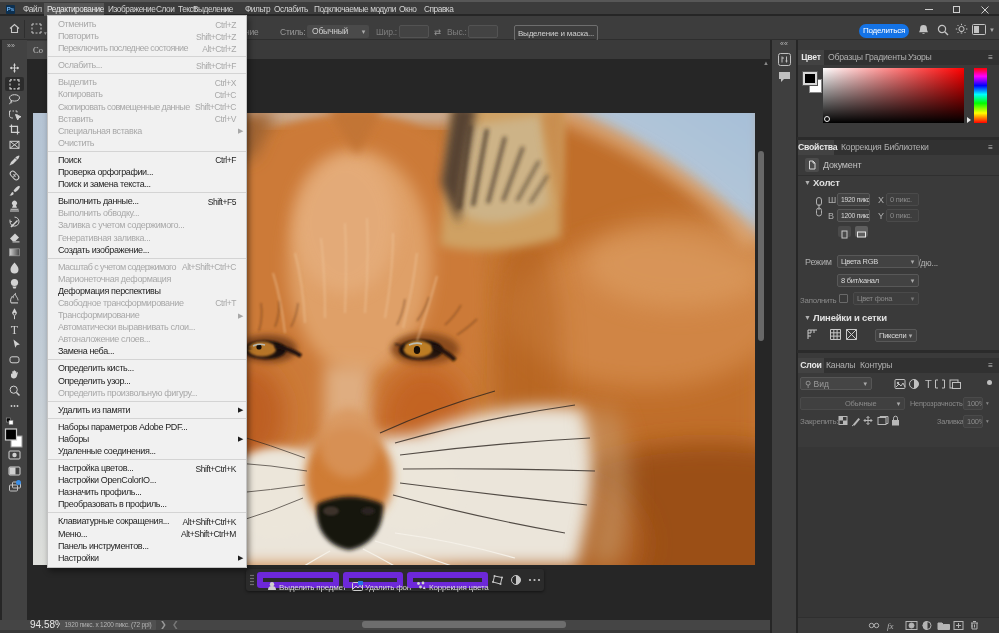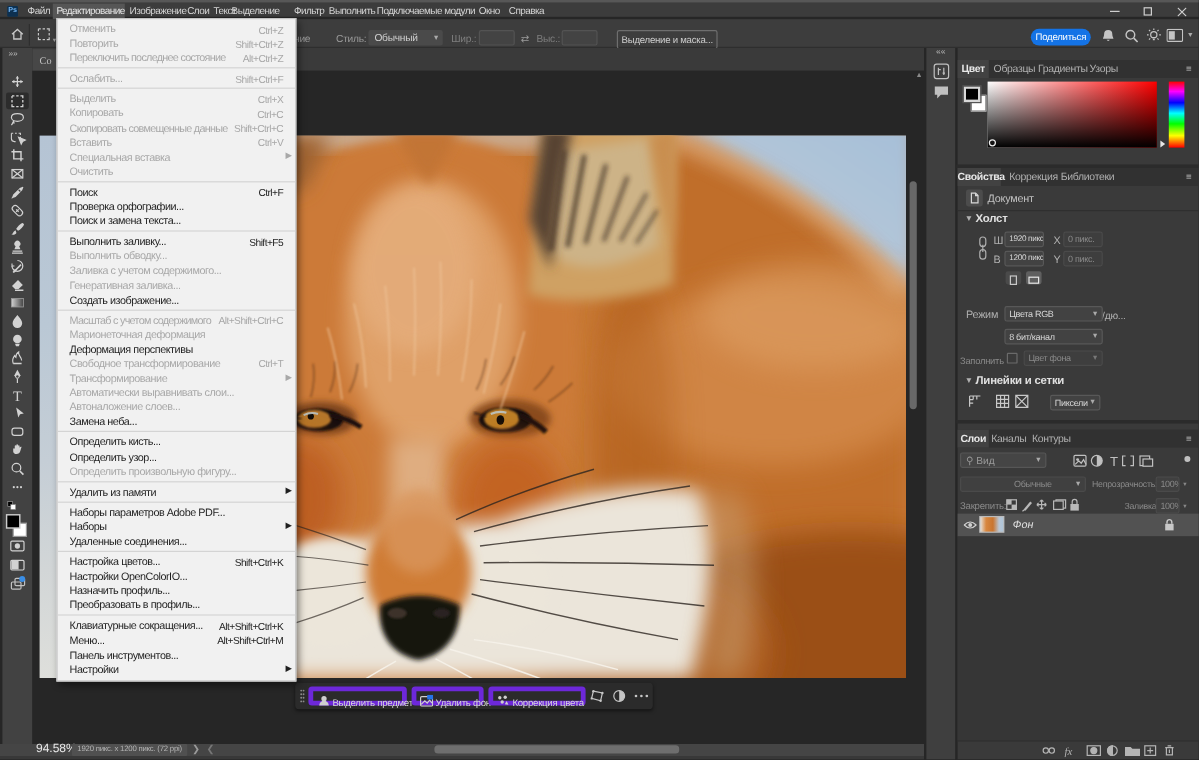--- a/index.html
+++ b/index.html
@@ -27,21 +27,21 @@
 
 #toolbar { position:absolute; left:2px; top:40px; width:25px; height:581px; background:#424242; }
 #toolbar svg { position:absolute; left:0; }
 .toolsel { position:absolute; left:3px; width:19px; height:14px; background:#2c2c2c; border-radius:2px; }
 
 
 #canvas { position:absolute; left:27px; top:59px; width:743px; height:561px; background:#262626; overflow:hidden; }
 #doc { position:absolute; left:218px; top:54px; width:510px; height:452px; }
 #vscroll { position:absolute; left:731px; top:92px; width:6px; height:190px; background:#686868; border-radius:3px; }
 #taskbar { position:absolute; left:219px; top:510px; width:298px; height:22px; background:#2b2b2b; border-radius:3px; box-shadow:0 1px 3px rgba(0,0,0,.5); }
-.tbtn { position:absolute; top:3px; height:16px; border:4px solid #6d28d9; border-radius:3px; color:#d8d8d8; font-size:8px; letter-spacing:-0.2px; line-height:15px; white-space:nowrap; }
+.tbtn { position:absolute; top:3px; height:16px; border:6px solid #6d28d9; border-radius:3px; color:#d8d8d8; font-size:8px; letter-spacing:-0.2px; line-height:15px; white-space:nowrap; }
 
 
 #botbar { position:absolute; left:0; top:620px; width:770px; height:10px; background:#454545; }
 #botbar2 { position:absolute; left:0; top:630px; width:770px; height:3px; background:#383838; }
 #zoomtxt { position:absolute; left:30px; top:620px; font-size:10px; color:#e8e8e8; line-height:10px; }
 #dimsbox { position:absolute; left:60px; top:620px; width:96px; height:10px; background:#505050; color:#b4b4b4; font-size:6.5px; letter-spacing:-0.2px; line-height:10px; text-align:center; border-radius:1px; }
 #hthumb { position:absolute; left:362px; top:621px; width:204px; height:7px; background:#6e6e6e; border-radius:3px; }
 
 
 #dockstrip { position:absolute; left:772px; top:40px; width:24px; height:593px; background:#3f3f3f; }
@@ -69,21 +69,21 @@
 
 <div id="titlebar">
   <div id="mihl"></div>
   <span class="mi" style="left:23px;">Файл</span>
   <span class="mi" style="left:47px;color:#e8e8e8;">Редактирование</span>
   <span class="mi" style="left:108px;">Изображение</span>
   <span class="mi" style="left:156px;">Слои</span>
   <span class="mi" style="left:178px;">Текст</span>
   <span class="mi" style="left:193px;">Выделение</span>
   <span class="mi" style="left:245px;">Фильтр</span>
-  <span class="mi" style="left:274px;">Выполнить</span>
+  <span class="mi" style="left:274px;">Ослабить</span>
   <span class="mi" style="left:314px;">Подключаемые модули</span>
   <span class="mi" style="left:399px;">Окно</span>
   <span class="mi" style="left:424px;">Справка</span>
   <div style="position:absolute;left:925px;top:7px;width:8px;height:1px;background:#cfcfcf;"></div>
   <div style="position:absolute;left:953px;top:4px;width:7px;height:7px;border:1px solid #cfcfcf;"></div>
   <svg style="position:absolute;left:981px;top:4px;" width="8" height="8" viewBox="0 0 8 8">
         <path d="M0.5 0.5 L7.5 7.5 M7.5 0.5 L0.5 7.5" stroke="#cfcfcf" stroke-width="1"></path>
       </svg>
 </div>
 <div id="pslogo">Ps</div>
@@ -565,34 +565,20 @@
 <path d="M30 1.5 v8 M26 5.5 h8 M30 1.5 l-1.5 1.5 M30 1.5 l1.5 1.5 M26 5.5 l1.5-1.5 M26 5.5 l1.5 1.5 M34 5.5 l-1.5-1.5 M34 5.5 l-1.5 1.5 M30 9.5 l-1.5-1.5 M30 9.5 l1.5-1.5"></path>
 <rect x="40" y="2.5" width="8" height="7"></rect>
           <path d="M42 2.5 v-1 h8 v7 h-2"></path>
 <rect x="54" y="5" width="7" height="5.5" fill="#b8b8b8" stroke="none"></rect>
           <path d="M55.5 5 v-1.8 a2 2 0 0 1 4 0 v1.8"></path>
 </g>
       </svg>
 <span class="plabel" style="left:139px;top:377px;font-size:7.3px;color:#8a8a8a;">Заливка:</span>
 <div class="pfield dis" style="left:165px;top:375px;width:20px;background:#404040;">100%</div>
       <span style="position:absolute;left:188px;top:378px;font-size:5.5px;color:#888;">▾</span>
-<div id="layerrow">
-  <svg style="position:absolute;left:5px;top:5px;" width="11" height="9" viewBox="0 0 11 9">
-          <path d="M0.5 4.5 q5-5 10 0 q-5 5 -10 0 z" fill="none" stroke="#d0d0d0"></path>
-          <circle cx="5.5" cy="4.5" r="1.6" fill="#d0d0d0"></circle>
-        </svg>
-  <div style="position:absolute;left:18px;top:2px;width:21px;height:14px;background:#bbb;padding:1px;">
-          <div id="minifox" style="width:19px;height:12px;background:linear-gradient(90deg, #e4e0da 0%, #d8873f 25%, #c9752f 55%, #b9c7d6 82%, #aec4d8 100%);"></div>
-        </div>
-  <span style="position:absolute;left:46px;top:4px;font-size:9px;font-style:italic;color:#e0e0e0;">Фон</span>
-  <svg style="position:absolute;left:172px;top:4px;" width="9" height="11" viewBox="0 0 9 11">
-          <rect x="1" y="4.5" width="7" height="5.5" fill="#c8c8c8"></rect>
-          <path d="M2.5 4.5 v-1.5 a2 2 0 0 1 4 0 v1.5" fill="none" stroke="#c8c8c8" stroke-width="1.2"></path>
-        </svg>
-</div>
 <div style="position:absolute;left:0;top:407px;width:201px;height:170px;background:#363636;"></div>
 <div style="position:absolute;left:0;top:577px;width:201px;height:1px;background:#2f2f2f;"></div>
 <svg style="position:absolute;left:70px;top:580px;" width="120" height="11" viewBox="0 0 120 11">
         <g stroke="#b4b4b4" fill="none">
           <circle cx="3.5" cy="5.5" r="2.2"></circle>
           <circle cx="8.5" cy="5.5" r="2.2"></circle>
           <text x="19" y="9" fill="#b4b4b4" stroke="none" font-size="9" font-style="italic" font-family="Liberation Serif">fx</text>
           <rect x="38" y="1.5" width="11" height="8"></rect>
           <circle cx="43.5" cy="5.5" r="2.5" fill="#b4b4b4"></circle>
           <circle cx="59" cy="5.5" r="4"></circle>
@@ -616,21 +602,21 @@
   <div class="mrow dis"><span>Копировать</span><span class="msc">Ctrl+C</span></div>
   <div class="mrow dis"><span style="letter-spacing:-0.6px;">Скопировать совмещенные данные</span><span class="msc">Shift+Ctrl+C</span></div>
   <div class="mrow dis"><span>Вставить</span><span class="msc">Ctrl+V</span></div>
   <div class="mrow dis"><span>Специальная вставка</span><span class="marr">▶</span></div>
   <div class="mrow dis"><span>Очистить</span></div>
   <div class="msep"></div>
   <div class="mrow"><span>Поиск</span><span class="msc">Ctrl+F</span></div>
   <div class="mrow"><span>Проверка орфографии...</span></div>
   <div class="mrow"><span>Поиск и замена текста...</span></div>
   <div class="msep"></div>
-  <div class="mrow"><span>Выполнить заливку...</span><span class="msc">Shift+F5</span></div>
+  <div class="mrow"><span>Выполнить данные...</span><span class="msc">Shift+F5</span></div>
   <div class="mrow dis"><span>Выполнить обводку...</span></div>
   <div class="mrow dis"><span>Заливка с учетом содержимого...</span></div>
   <div class="mrow dis"><span>Генеративная заливка...</span></div>
   <div class="mrow"><span>Создать изображение...</span></div>
   <div class="msep"></div>
   <div class="mrow dis"><span style="letter-spacing:-0.6px;">Масштаб с учетом содержимого</span><span class="msc">Alt+Shift+Ctrl+C</span></div>
   <div class="mrow dis"><span>Марионеточная деформация</span></div>
   <div class="mrow"><span>Деформация перспективы</span></div>
   <div class="mrow dis"><span>Свободное трансформирование</span><span class="msc">Ctrl+T</span></div>
   <div class="mrow dis"><span>Трансформирование</span><span class="marr">▶</span></div>

